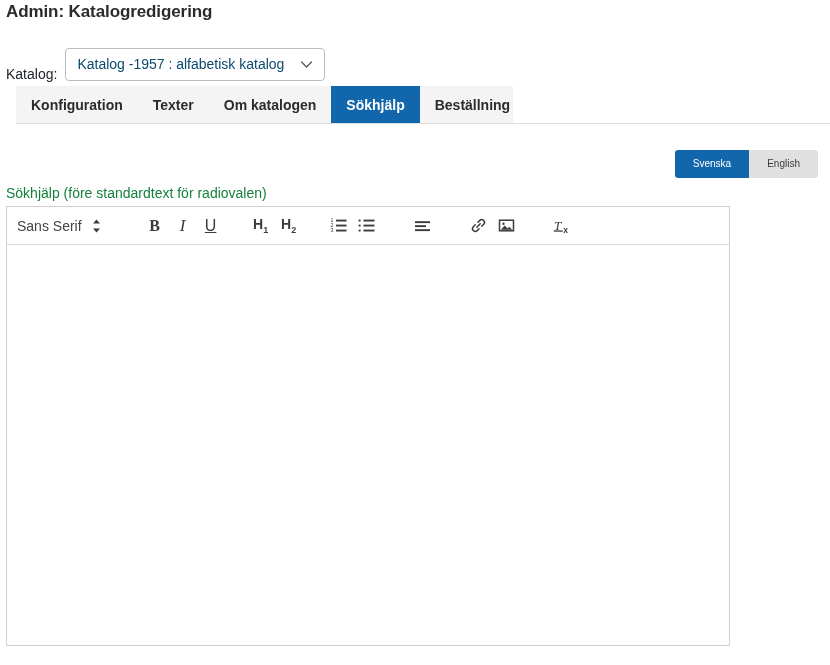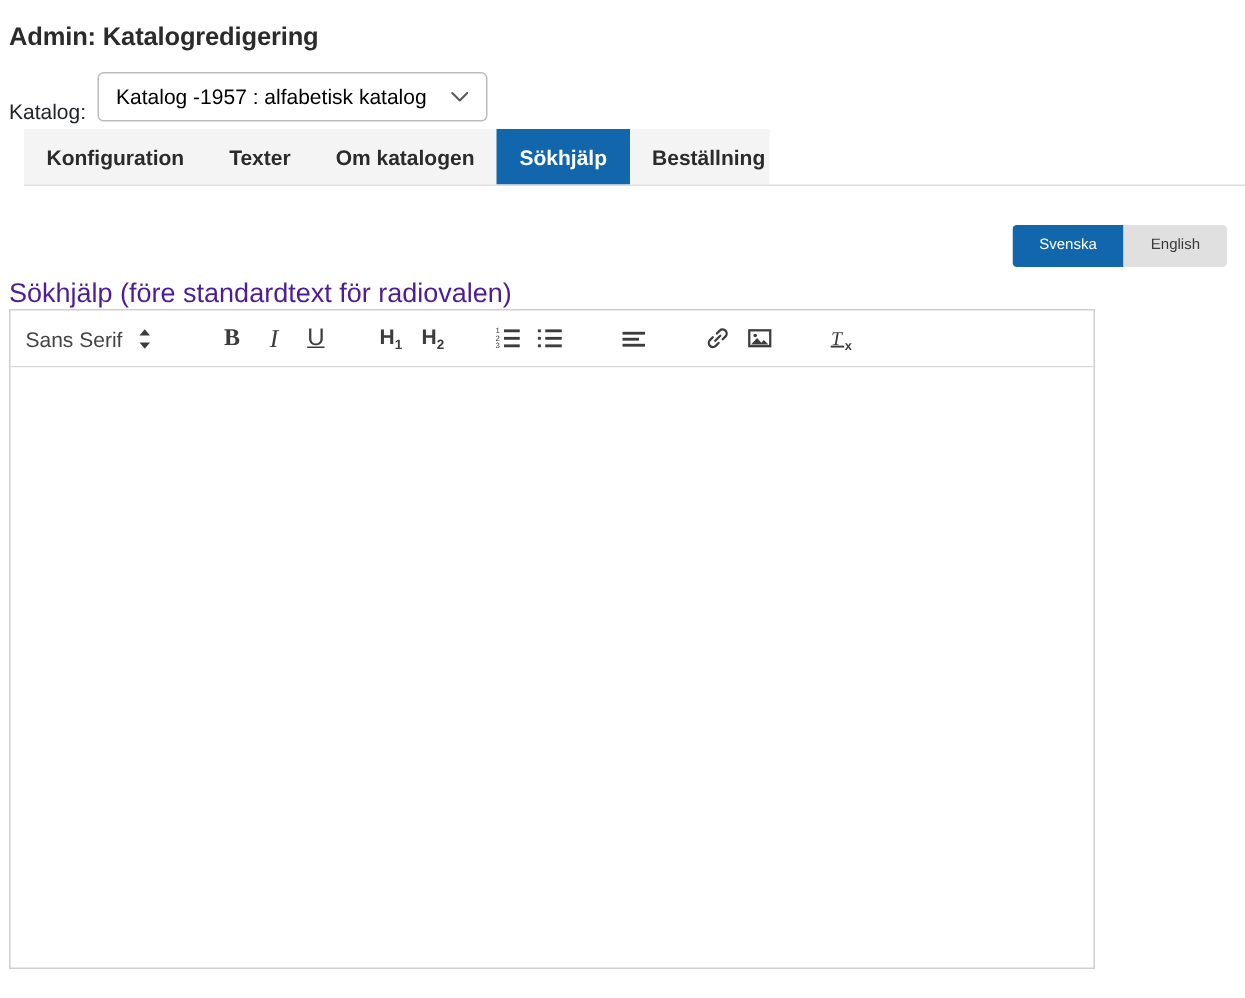--- a/index.html
+++ b/index.html
@@ -19,21 +19,20 @@
   
   .page-title {
     position: absolute;
     left: 6px;
     top: 2px;
     font-size: 17px;
     font-weight: bold;
     color: #2b2b2b;
     letter-spacing: -0.1px;
     white-space: nowrap;
-    margin-top: 13px;
   }
 
   
   .catalog-row {
     position: absolute;
     left: 6px;
     top: 46px;
     display: flex;
     align-items: center;
   }
@@ -49,21 +48,21 @@
     align-items: center;
     justify-content: space-between;
     box-sizing: border-box;
     min-width: 245px;
     height: 33px;
     padding: 0 9px 0 11px;
     border: 1px solid #b9bcc0;
     border-radius: 4px;
     background: #ffffff;
     font-size: 14px;
-    color: #000000;
+    color: #0c4a6e;
     cursor: pointer;
     text-align: center;
   }
   .catalog-select .chev {
     margin-left: 14px;
     display: inline-block;
     line-height: 0;
   }
   .catalog-select .chev svg { display: block; }
 
@@ -138,22 +137,22 @@
   .lang-btn.active {
     background: #1266ac;
     color: #ffffff;
   }
 
   
   .field-label {
     position: absolute;
     left: 6px;
     top: 185px;
-    font-size: 18px;
-    color: #4c1d95;
+    font-size: 14px;
+    color: #15803d;
     white-space: nowrap;
   }
 
   
   .editor {
     position: absolute;
     left: 6px;
     top: 206px;
     width: 724px;
     height: 440px;

